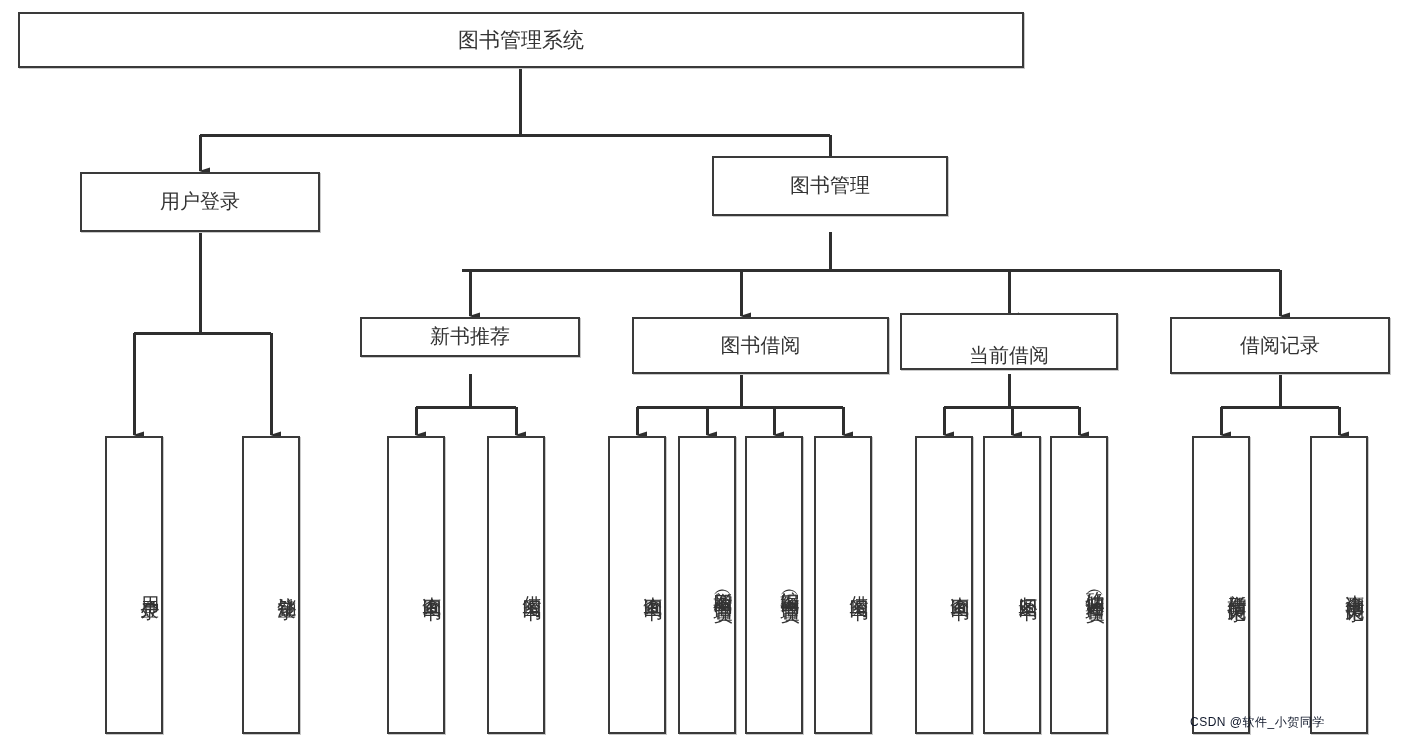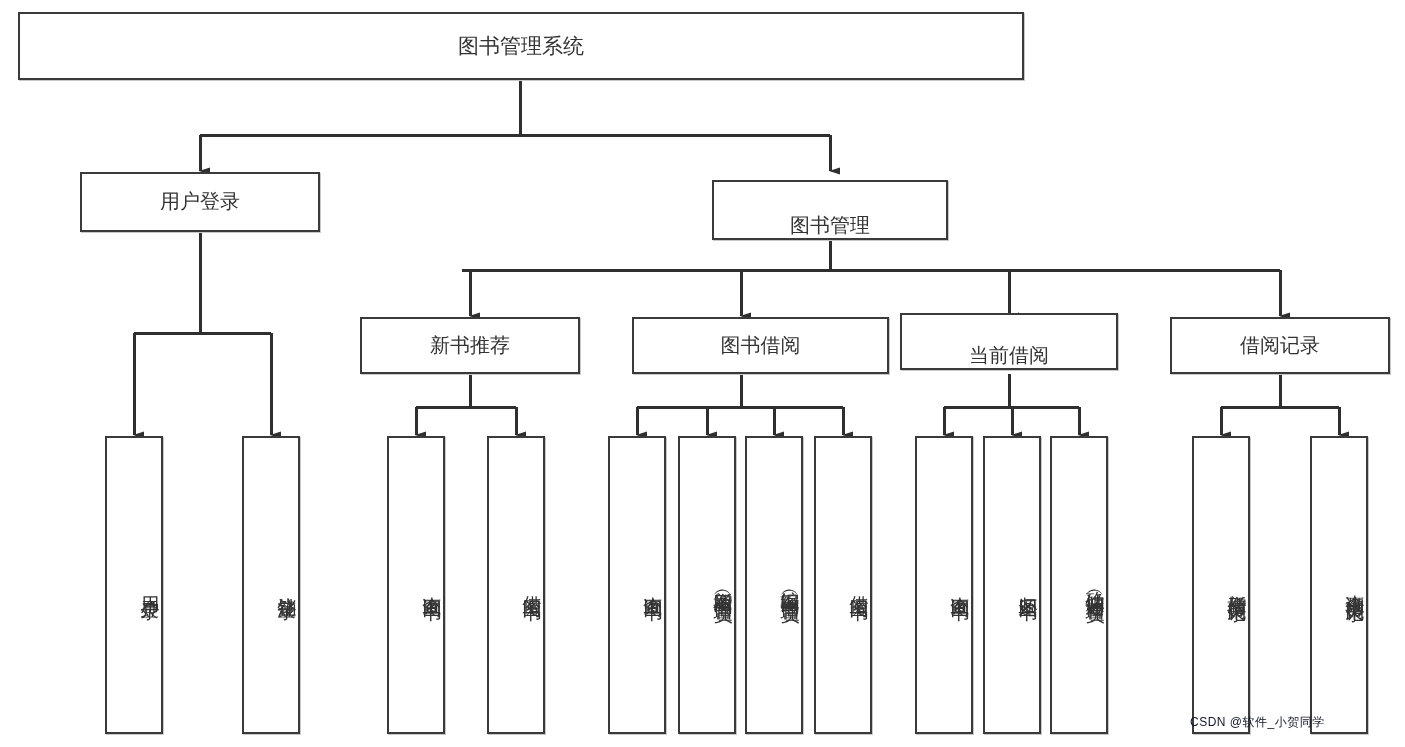--- a/index.html
+++ b/index.html
@@ -114,30 +114,30 @@
         <path d="M843,407 L843,435" marker-end="url(#arrowhead)"></path>
         <path d="M944,407 L944,435" marker-end="url(#arrowhead)"></path>
         <path d="M1012,407 L1012,435" marker-end="url(#arrowhead)"></path>
         <path d="M1079,407 L1079,435" marker-end="url(#arrowhead)"></path>
         <path d="M1221,407 L1221,435" marker-end="url(#arrowhead)"></path>
         <path d="M1339,407 L1339,435" marker-end="url(#arrowhead)"></path>
       </g>
   </svg>
 
   <div id="nodes-layer">
-      <div class="node root" style="left: 18px; top: 12px; width: 1006px; height: 68px;">
+      <div class="node root" style="left: 18px; top: 12px; width: 1006px; height: 56px;">
         <span class="node-label">图书管理系统</span>
       </div>
       <div class="node level1" style="left: 80px; top: 172px; width: 240px; height: 60px;">
         <span class="node-label">用户登录</span>
       </div>
-      <div class="node level1" style="left: 712px; top: 180px; width: 236px; height: 60px; align-items: flex-end;">
+      <div class="node level1" style="left: 712px; top: 156px; width: 236px; height: 60px;">
         <span class="node-label">图书管理</span>
       </div>
-      <div class="node level2" style="left: 360px; top: 317px; width: 220px; height: 57px;">
+      <div class="node level2" style="left: 360px; top: 317px; width: 220px; height: 40px;">
         <span class="node-label">新书推荐</span>
       </div>
       <div class="node level2" style="left: 632px; top: 317px; width: 257px; height: 57px;">
         <span class="node-label">图书借阅</span>
       </div>
       <div class="node level2" style="left: 900px; top: 313px; width: 218px; height: 57px; align-items: flex-end;">
         <span class="node-label">当前借阅</span>
       </div>
       <div class="node level2" style="left: 1170px; top: 317px; width: 220px; height: 57px; text-align: right;">
         <span class="node-label">借阅记录</span>

